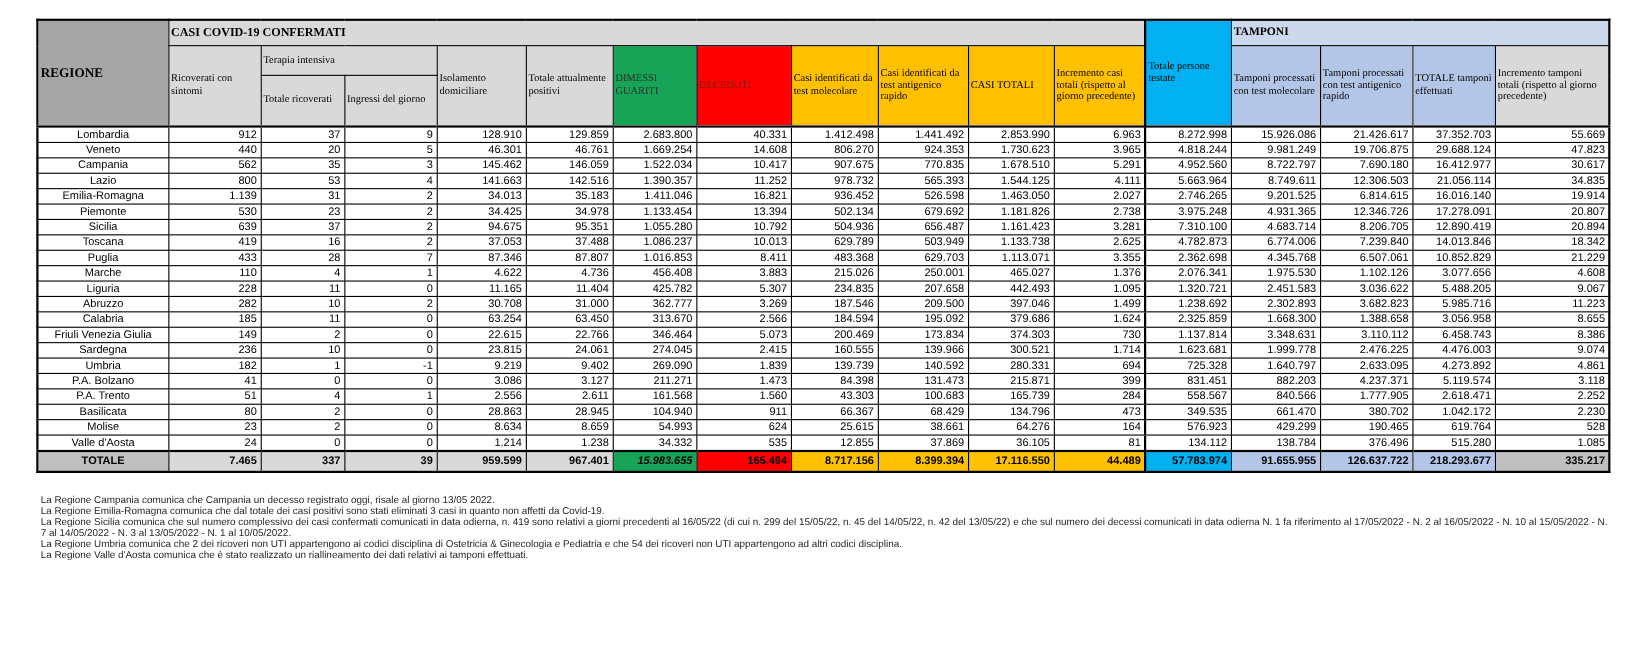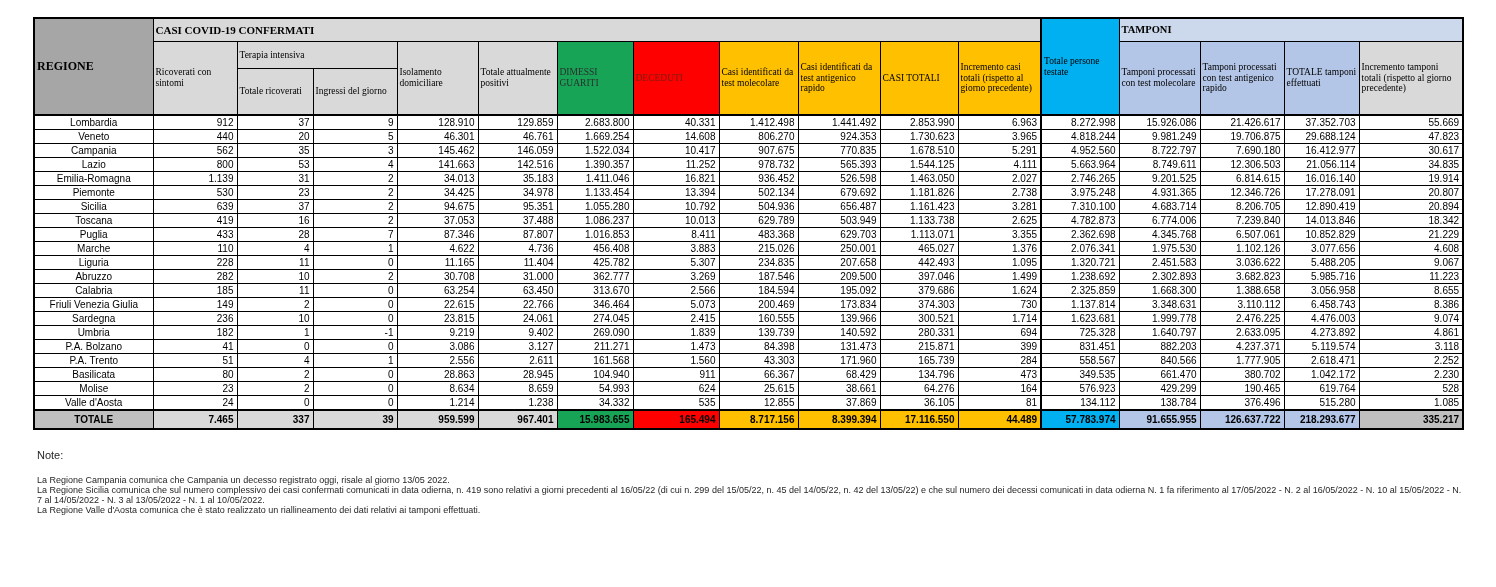--- a/index.html
+++ b/index.html
@@ -23,21 +23,21 @@
   tr.hr2 th{height:24px;}
   tr.hr3 th{height:43px;}
   thead tr.hr3 th, thead th[rowspan="2"], thead th.regione, thead th.cyan{border-bottom:2px solid #000;}
   
   tbody td{font-size:10px;height:13px;line-height:12px;padding:0 3px;white-space:nowrap;background:#fff;}
   td.region{text-align:center;margin-top:28px;}
   td.num{text-align:right;}
   tr.total td{font-weight:bold;height:17px;line-height:16px;border-top:2px solid #000;font-size:10px;}
   tr.total td.t-gray{background:var(--hdrgray);}
   tr.total td.t-label{background:var(--totgray);text-align:center;}
-  tr.total td.t-green{background:var(--green);}
+  tr.total td.t-green{background:var(--green);font-style:italic;}
   tr.total td.t-red{background:var(--red);margin-top:48px;}
   tr.total td.t-yellow{background:var(--yellow);}
   tr.total td.t-cyan{background:var(--cyan);}
   tr.total td.t-blue{background:var(--lightblue);margin-left:40px;}
   tr.total td.t-incr{background:var(--totgray);padding-left:32px;}
   .thickleft{border-left:2.5px solid #000 !important;}
   
   .notes{position:absolute;left:37px;top:449px;width:1430px;color:#262626;}
   .notes-title{font-size:11px;margin-bottom:14px;}
   .note-item{font-size:9px;line-height:10px;}
@@ -422,21 +422,21 @@
         <tr>
           <td class="region">P.A. Trento</td>
           <td class="num">51</td>
           <td class="num">4</td>
           <td class="num">1</td>
           <td class="num">2.556</td>
           <td class="num">2.611</td>
           <td class="num">161.568</td>
           <td class="num">1.560</td>
           <td class="num">43.303</td>
-          <td class="num">171.960</td>
+          <td class="num">100.683</td>
           <td class="num">165.739</td>
           <td class="num">284</td>
           <td class="num thickleft">558.567</td>
           <td class="num">840.566</td>
           <td class="num">1.777.905</td>
           <td class="num">2.618.471</td>
           <td class="num">2.252</td>
         </tr>
         <tr>
           <td class="region">Basilicata</td>
@@ -511,21 +511,22 @@
           <td class="num t-cyan thickleft">57.783.974</td>
           <td class="num t-blue">91.655.955</td>
           <td class="num t-blue">126.637.722</td>
           <td class="num t-blue">218.293.677</td>
           <td class="num t-incr">335.217</td>
         </tr>
       </tbody>
   </table>
 
   <div class="notes">
-    <div class="notes-title">Note:</div>
     <div>
         <div class="note-item">La Regione Campania comunica che Campania un decesso registrato oggi, risale al giorno 13/05 2022.</div>
+        <div class="note-item">La Regione Emilia-Romagna comunica che dal totale dei casi positivi sono stati eliminati 3 casi in quanto non affetti da Covid-19.</div>
         <div class="note-item">La Regione Sicilia comunica che sul numero complessivo dei casi confermati comunicati in data odierna, n. 419 sono relativi a giorni precedenti al 16/05/22 (di cui n. 299 del 15/05/22, n. 45 del 14/05/22, n. 42 del 13/05/22) e che sul numero dei decessi comunicati in data odierna N. 1 fa riferimento al 17/05/2022 - N. 2 al 16/05/2022 - N. 10 al 15/05/2022 - N. 7 al 14/05/2022 - N. 3 al 13/05/2022 - N. 1 al 10/05/2022.</div>
+        <div class="note-item">La Regione Umbria comunica che 2 dei ricoveri non UTI appartengono ai codici disciplina di Ostetricia &amp; Ginecologia e Pediatria e che 54 dei ricoveri non UTI appartengono ad altri codici disciplina.</div>
         <div class="note-item">La Regione Valle d'Aosta comunica che è stato realizzato un riallineamento dei dati relativi ai tamponi effettuati.</div>
       </div>
   </div>
 
 </div>
 
 </body></html>

